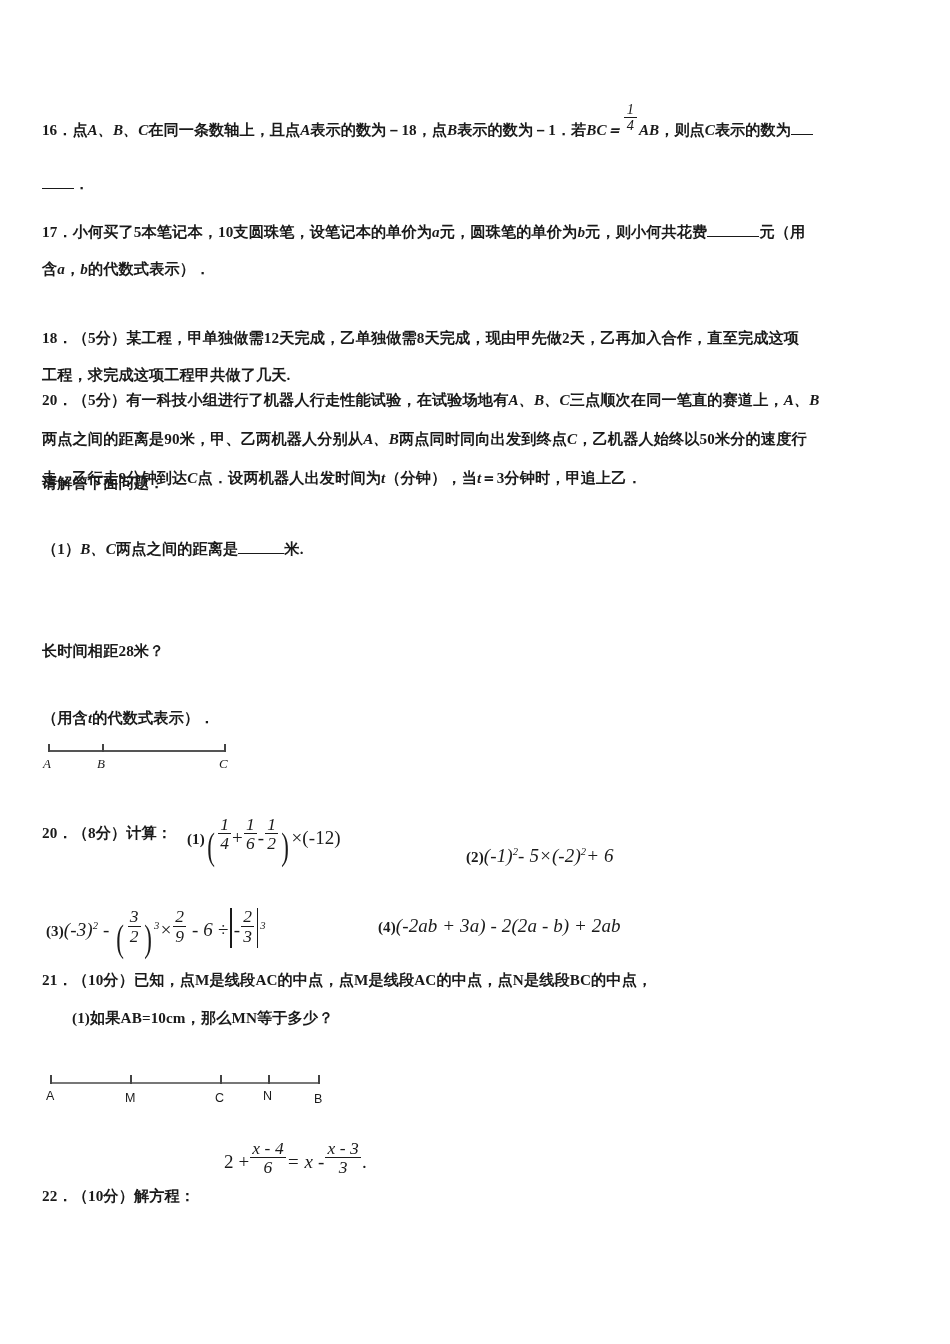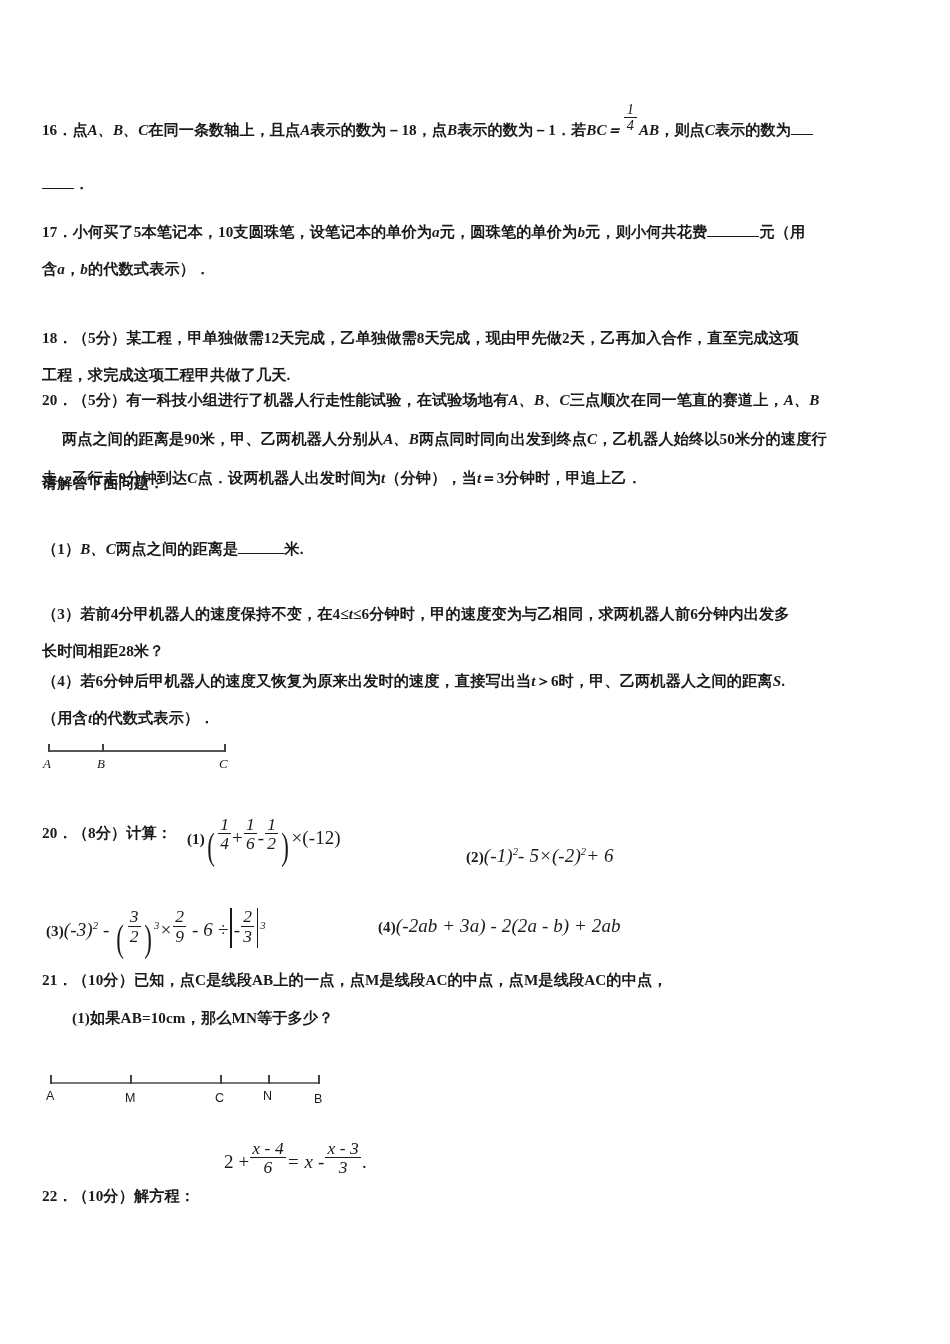--- a/index.html
+++ b/index.html
@@ -168,37 +168,31 @@
 
 
   <div class="q" style="left:42px; top:327px;">
     <span>18．</span><span>（5分）某工程，甲单独做需12天完成，乙单独做需8天完成，现由甲先做2天，乙再加入合作，直至完成这项</span>
   </div>
   <div class="q" style="left:42px; top:364px;">工程，求完成这项工程甲共做了几天.</div>
 
   <div class="q" style="left:42px; top:389px;">
     <span>20．</span><span>（5分）有一科技小组进行了机器人行走性能试验，在试验场地有</span><i class="v">A、B、C</i><span>三点顺次在同一笔直的赛道上，</span><i class="v">A、B</i>
   </div>
-  <div class="q" style="left:42px; top:428px;margin-left:20px;">
+  <div class="q" style="left:42px; top:428px;">
     <span>两点之间的距离是90米，甲、乙两机器人分别从</span><i class="v">A、B</i><span>两点同时同向出发到终点</span><i class="v">C</i><span>，乙机器人始终以50米分的速度行</span>
   </div>
   <div class="q" style="left:42px; top:467px;">
     <span>走，乙行走9分钟到达</span><i class="v">C</i><span>点．设两机器人出发时间为</span><i class="v">t</i><span>（分钟），当</span><i class="v">t</i><span>＝3分钟时，甲追上乙．</span>
   </div>
   <div class="q" style="left:42px; top:473px;font-family:Liberation Mono, monospace;">请解答下面问题：</div>
   <div class="q" style="left:42px; top:538px;">
     <span>（1）</span><i class="v">B、C</i><span>两点之间的距离是</span><span class="blank-u" style="width:46px;"></span><span>米.</span>
   </div>
-  <div class="q" style="left:42px; top:603px;">
-    <span>（3）若前4分甲机器人的速度保持不变，在4≤</span><i class="v">t</i><span>≤6分钟时，甲的速度变为与乙相同，求两机器人前6分钟内出发多</span>
-  </div>
   <div class="q" style="left:42px; top:640px;">长时间相距28米？</div>
-  <div class="q" style="left:42px; top:670px;">
-    <span>（4）若6分钟后甲机器人的速度又恢复为原来出发时的速度，直接写出当</span><i class="v">t</i><span>＞6时，甲、乙两机器人之间的距离</span><i class="v">S</i><span>.</span>
-  </div>
   <div class="q" style="left:42px; top:707px;">
     <span>（用含</span><i class="v">t</i><span>的代数式表示）．</span>
   </div>
 
   <div class="diagram" style="left:40px; top:750px; width:230px; height:34px;">
     <div class="dline" style="left:8px; width:178px;"></div>
     <div class="tick" style="left:8px; top:-6px; height:8px;"></div>
     <div class="tick" style="left:62px; top:-6px; height:8px;"></div>
     <div class="tick" style="left:184px; top:-6px; height:8px;"></div>
     <div class="dlabel d1label" style="left:3px; top:6px;">A</div>
@@ -220,21 +214,21 @@
 
   <div class="q" style="left:46px; top:908px; font-size:15px;">
     <span>(3)</span><span class="mth up"><span>(-3)</span><sup class="ex">2</sup>&nbsp;<span>-</span>&nbsp;<span class="paren-big">(</span><span class="frac"><span class="n">3</span><span class="d">2</span></span><span class="paren-big">)</span><sup class="ex">3</sup><span>×</span><span class="frac"><span class="n">2</span><span class="d">9</span></span>&nbsp;<span>- 6 ÷</span><span class="absbar"></span><span>-</span><span class="frac"><span class="n">2</span><span class="d">3</span></span><span class="absbar"></span><sup class="ex">3</sup></span>
   </div>
 
   <div class="q" style="left:378px; top:912px; font-size:15px;text-align:center;">
     <span>(4)</span><span class="mth">(-2ab + 3a) - 2(2a - b) + 2ab</span>
   </div>
 
   <div class="q" style="left:42px; top:969px;">
-    <span>21．</span><span>（10分）已知，点C是线段AB上的一点，点M是线段AC的中点，点M是线段AC的中点，</span>
+    <span>21．</span><span>（10分）已知，点M是线段AC的中点，点M是线段AC的中点，点N是线段BC的中点，</span>
   </div>
   <div class="q" style="left:42px; top:1007px;margin-left:30px;">(1)如果AB=10cm，那么MN等于多少？</div>
 
   <div class="diagram" style="left:40px; top:1082px; width:320px; height:34px;">
     <div class="dline" style="left:10px; width:270px; background:#777;"></div>
     <div class="tick" style="left:10px; top:-7px; height:9px;"></div>
     <div class="tick" style="left:90px; top:-7px; height:9px;"></div>
     <div class="tick" style="left:180px; top:-7px; height:9px;"></div>
     <div class="tick" style="left:228px; top:-7px; height:9px;"></div>
     <div class="tick" style="left:278px; top:-7px; height:9px;"></div>

